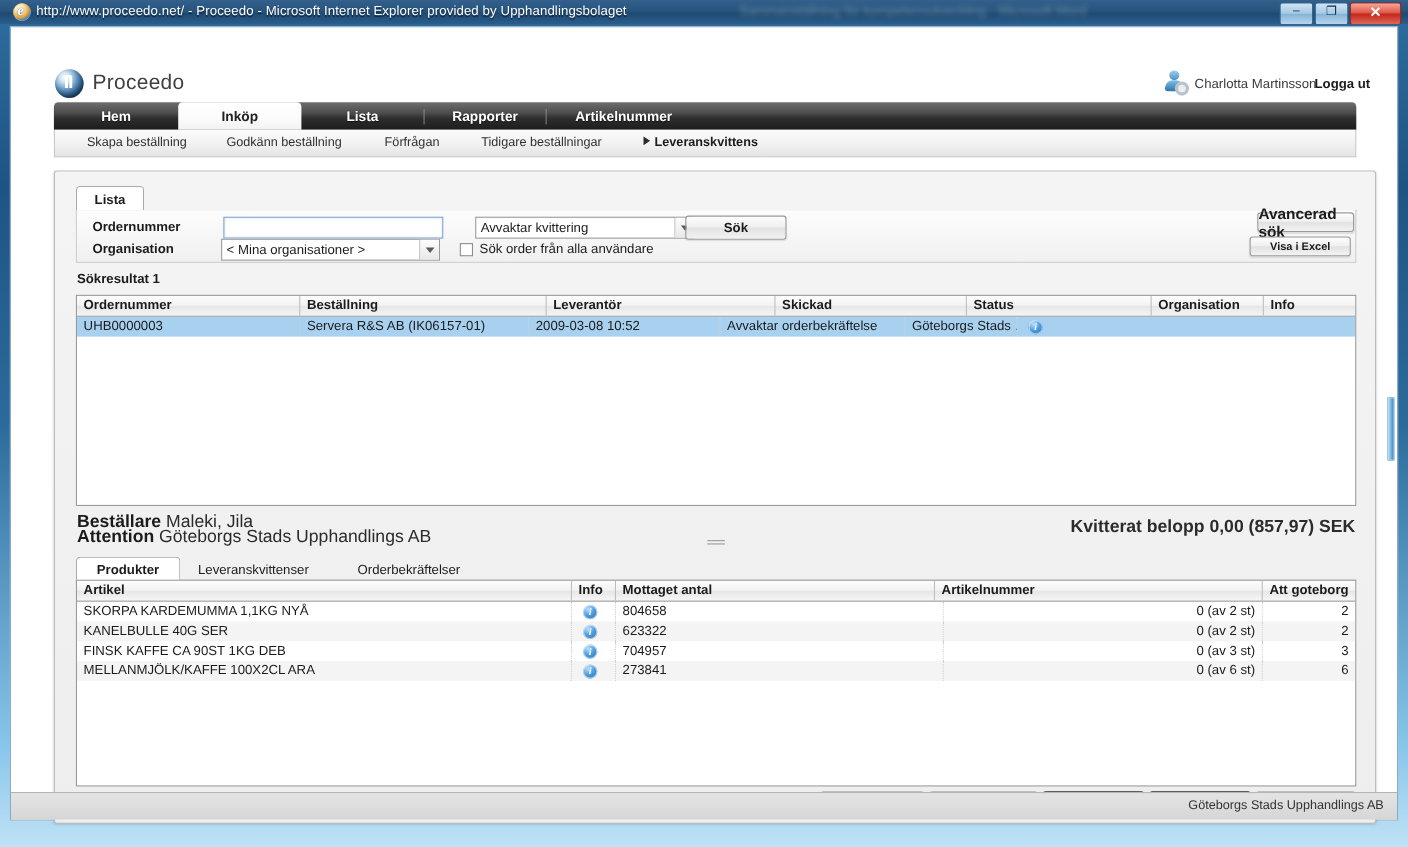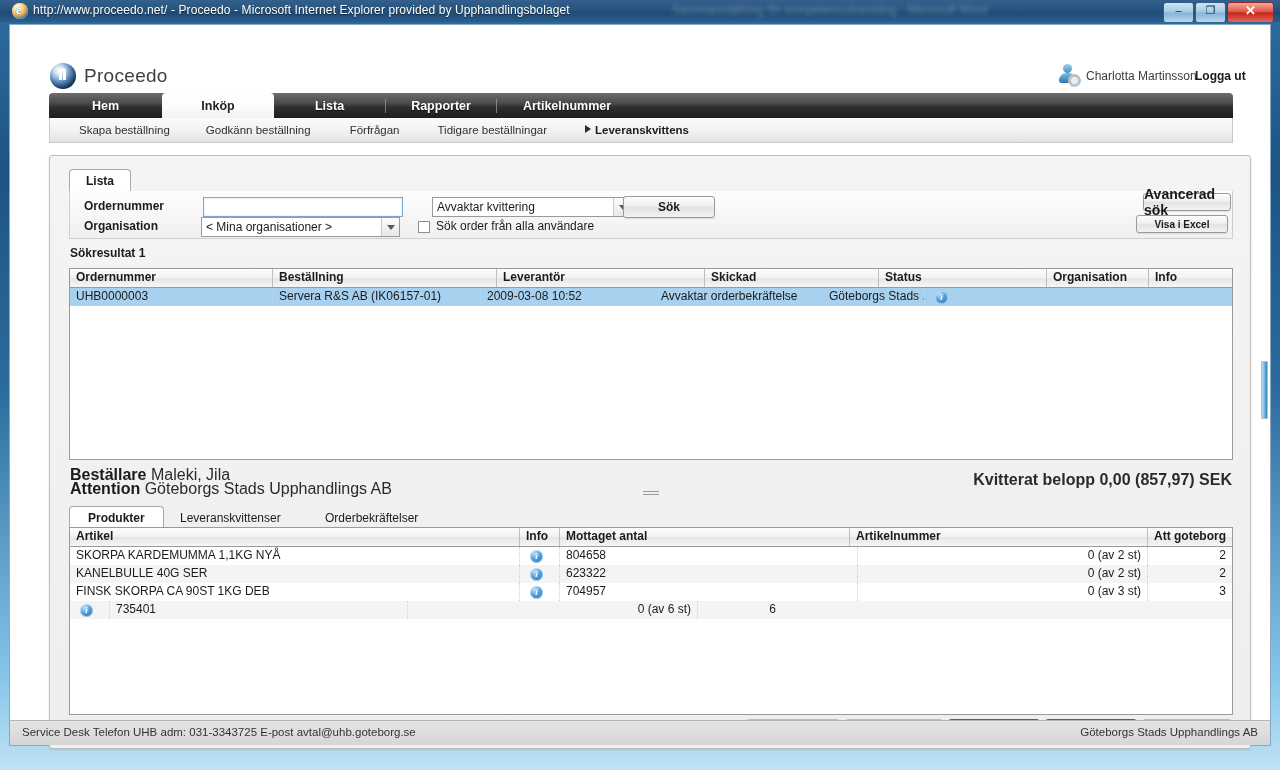--- a/index.html
+++ b/index.html
@@ -400,41 +400,41 @@
           <div class="gc num" style="width:84px">2</div>
         </div>
         <div class="grow odd">
           <div class="gc" style="width:450px">KANELBULLE      40G    SER</div>
           <div class="gc" style="width:40px;padding-left:10px"><span class="info-i">i</span></div>
           <div class="gc" style="width:298px">623322</div>
           <div class="gc num" style="width:290px">0 (av 2 st)</div>
           <div class="gc num" style="width:84px">2</div>
         </div>
         <div class="grow">
-          <div class="gc" style="width:450px">FINSK SKORPA CA 90ST 1KG   DEB</div>
+          <div class="gc" style="width:450px">FINSK KAFFE CA 90ST 1KG   DEB</div>
           <div class="gc" style="width:40px;padding-left:10px"><span class="info-i">i</span></div>
           <div class="gc" style="width:298px">704957</div>
           <div class="gc num" style="width:290px">0 (av 3 st)</div>
           <div class="gc num" style="width:84px">3</div>
         </div>
         <div class="grow odd">
+          <div class="gc" style="width:450px">MELLANMJÖLK/KAFFE 100X2CL  ARA</div>
           <div class="gc" style="width:40px;padding-left:10px"><span class="info-i">i</span></div>
-          <div class="gc" style="width:298px">735401</div>
+          <div class="gc" style="width:298px">273841</div>
           <div class="gc num" style="width:290px">0 (av 6 st)</div>
           <div class="gc num" style="width:84px">6</div>
         </div>
       </div>
 
       <div class="btn disabled" style="position:absolute;left:696px;top:563px;width:94px;height:20px">Fakturera ej</div>
       <div class="btn disabled" style="position:absolute;left:795px;top:563px;width:98px;height:20px">Avsluta order</div>
       <div class="btn dark" style="position:absolute;left:898px;top:563px;width:92px;height:20px">Kommentarer</div>
       <div class="btn dark" style="position:absolute;left:995px;top:563px;width:92px;height:20px">Visa order</div>
       <div class="btn disabled" style="position:absolute;left:1092px;top:563px;width:90px;height:20px">Ny kvittens...</div>
     </div>
 
     <div class="mini-scroll"></div>
 
     <div class="footerbar">
-      <div class="l">Service Desk Telefon UHB adm: 031-3343725   E-post avtal@uhb.goteborg.se</div>
       <div class="r">Göteborgs Stads Upphandlings AB</div>
     </div>
   </div>
 </div>
 
 </body></html>

